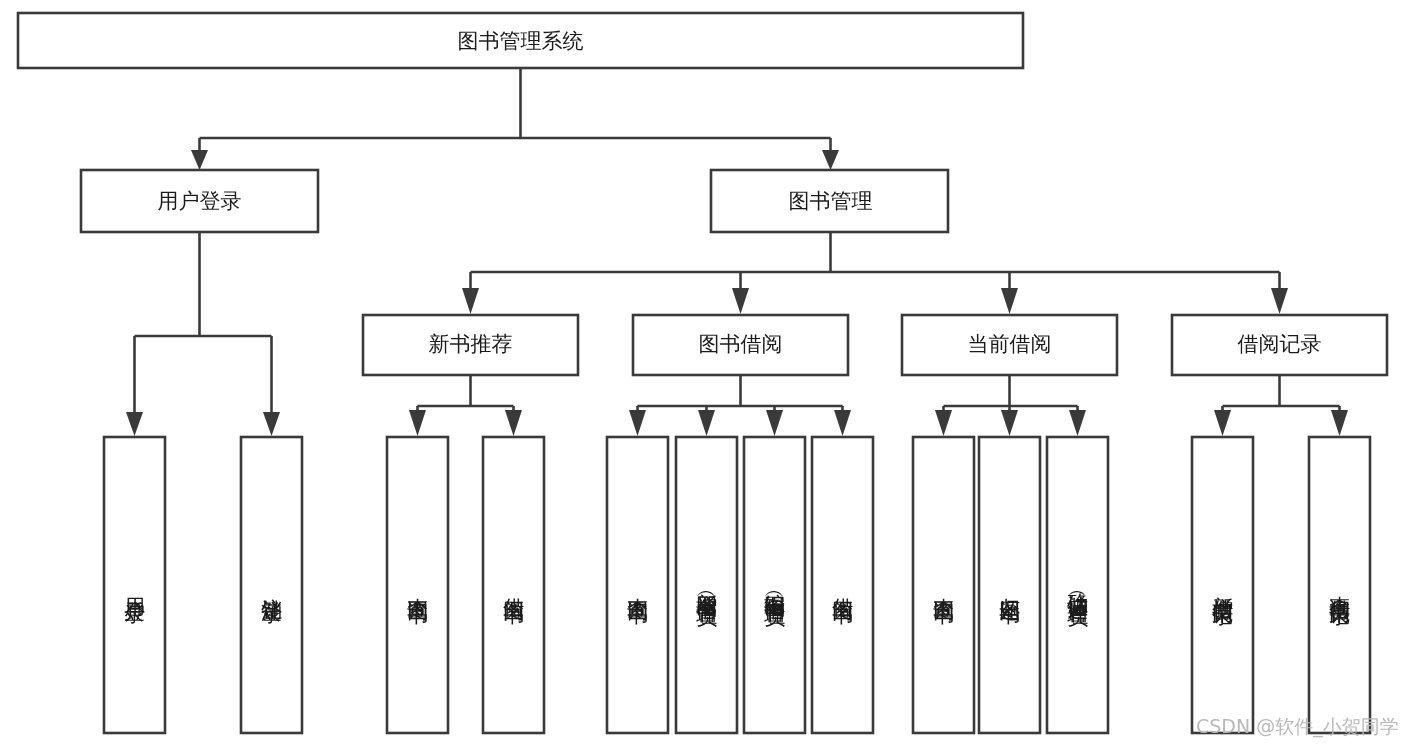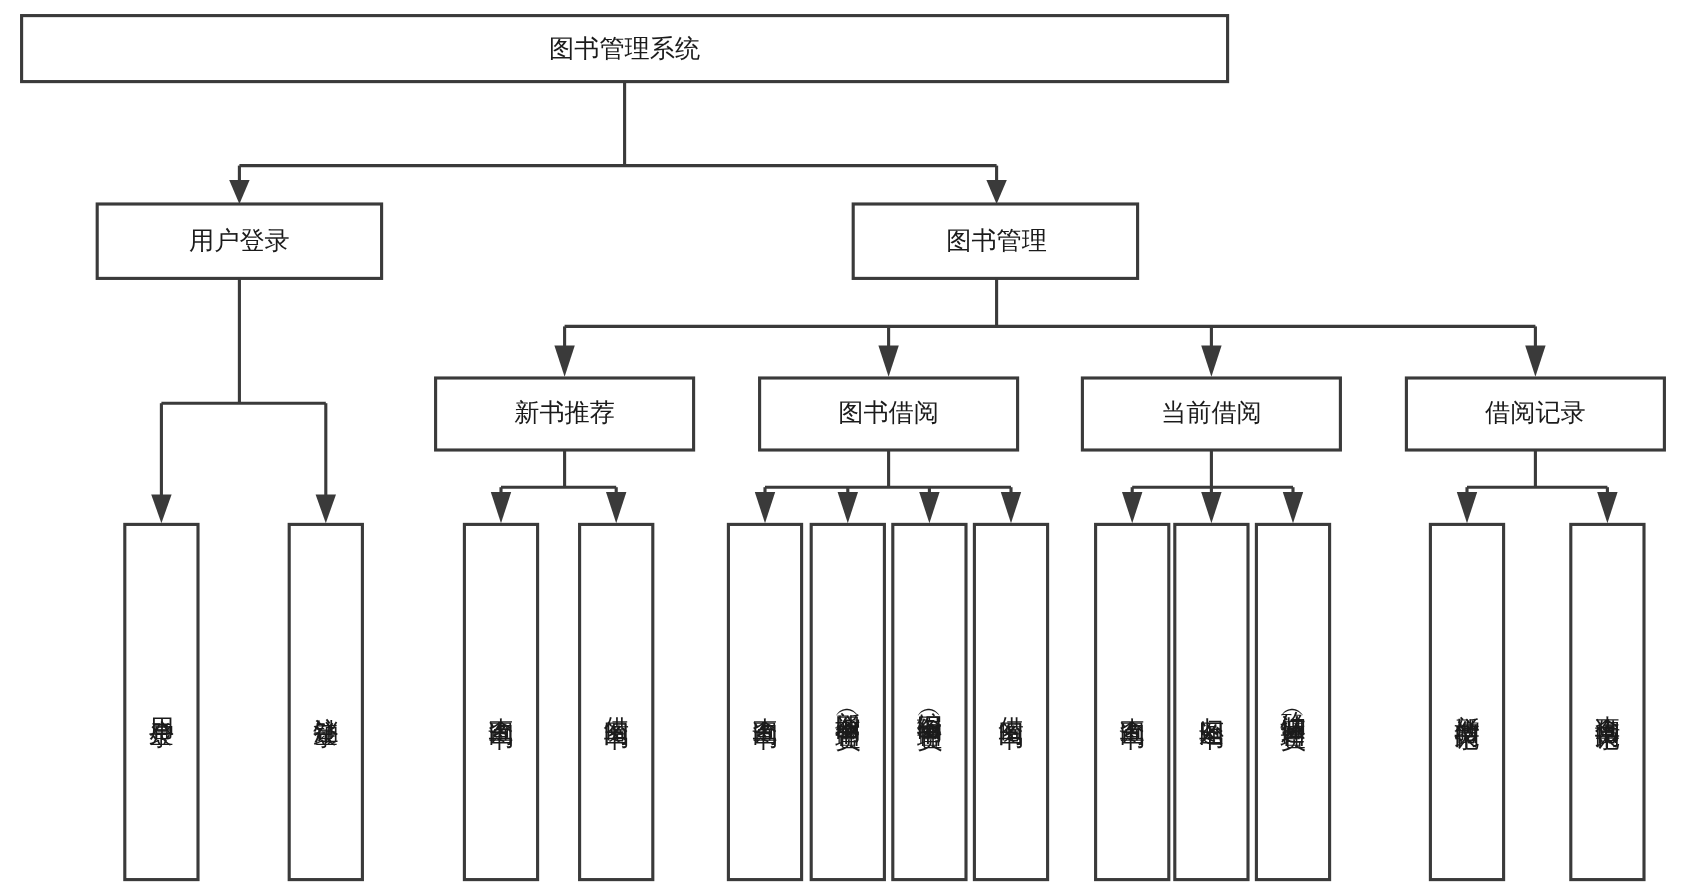--- a/index.html
+++ b/index.html
@@ -198,14 +198,15 @@
   <div class="vlabel" style="left:744px; top:437px; width:61px; height:296px;">编辑图书（管理员）</div>
   <div class="vlabel" style="left:812px; top:437px; width:61px; height:296px;">借阅图书</div>
 
   <div class="vlabel" style="left:913px; top:437px; width:61px; height:296px;">查询图书</div>
   <div class="vlabel" style="left:979px; top:437px; width:61px; height:296px;">归还图书</div>
   <div class="vlabel" style="left:1047px; top:437px; width:61px; height:296px;">确认归还（管理员）</div>
 
   <div class="vlabel" style="left:1192px; top:437px; width:61px; height:296px;">新增借阅记录</div>
   <div class="vlabel" style="left:1309px; top:437px; width:61px; height:296px;">查询借阅记录</div>
 
+  <div class="watermark" style="left:1196px; top:714px;">CSDN @软件_小贺同学</div>
 
 </div>
 
 </body></html>

